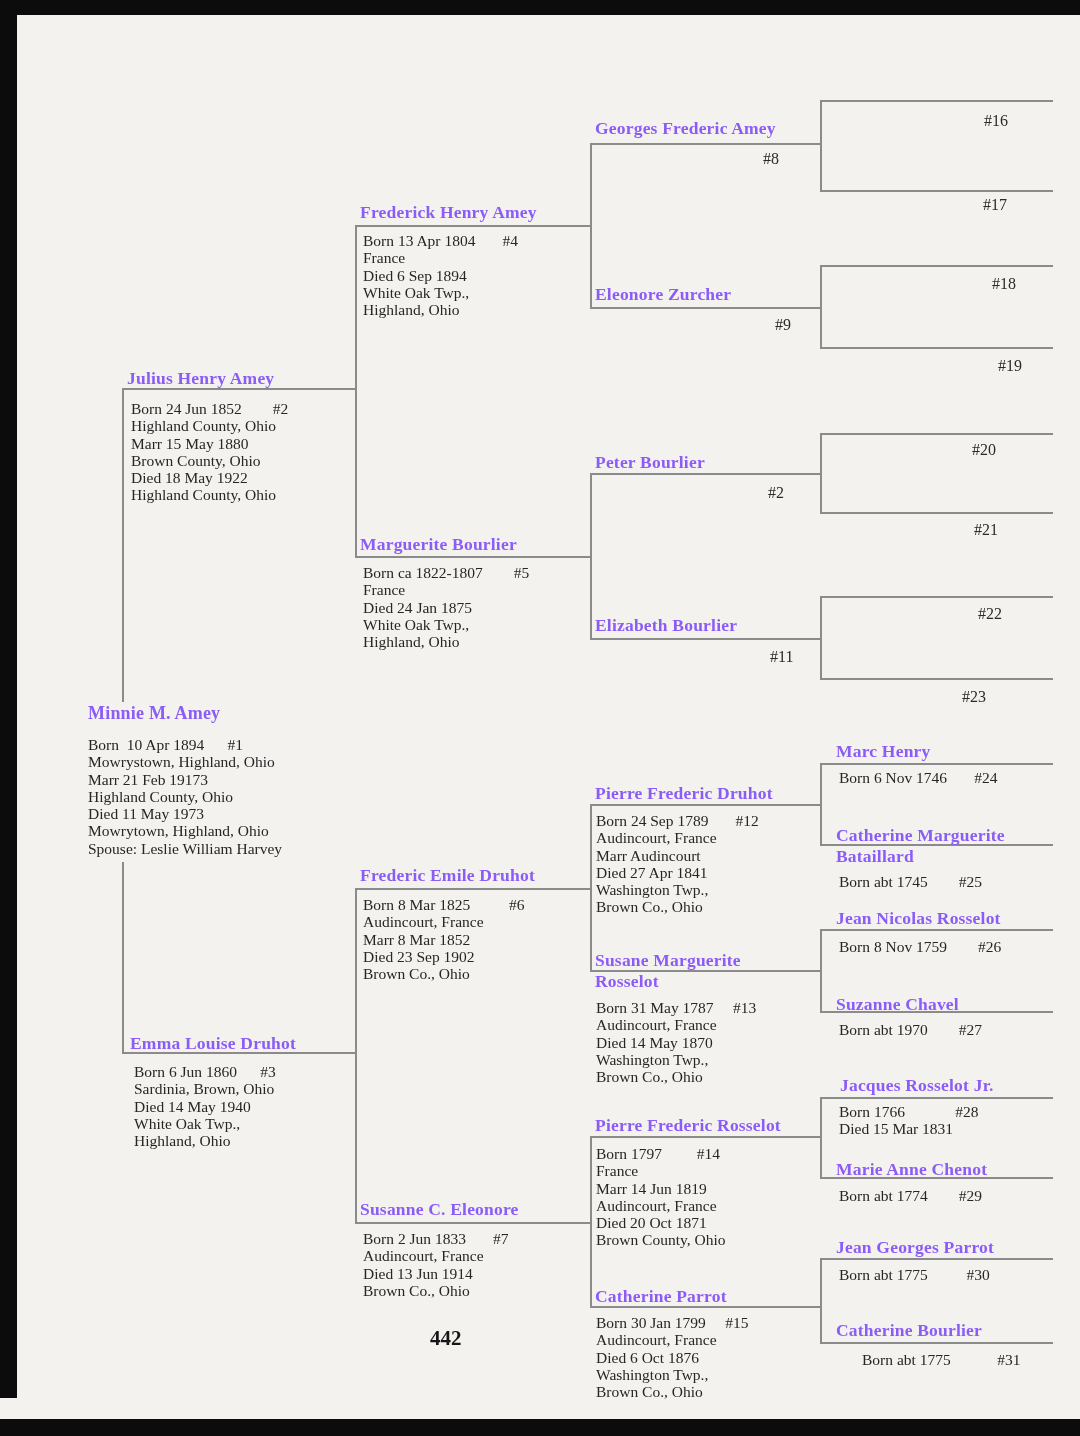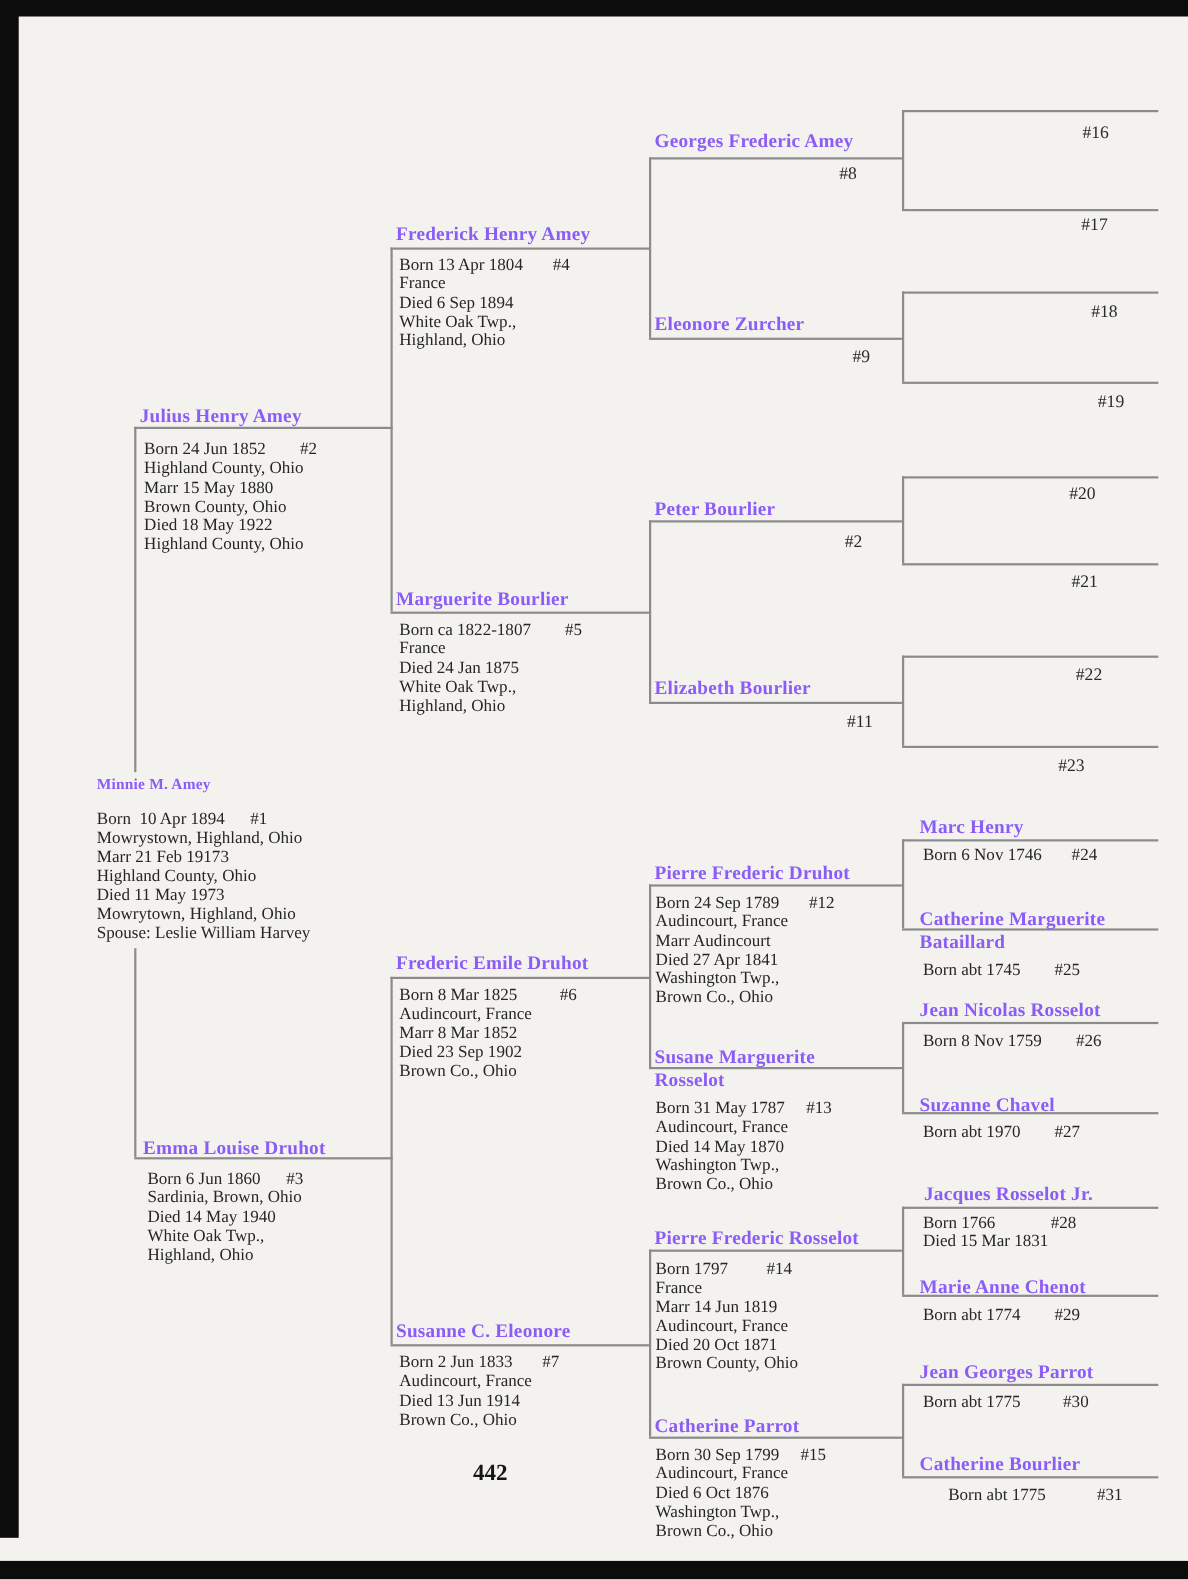--- a/index.html
+++ b/index.html
@@ -5,21 +5,21 @@
   html,body{margin:0;padding:0;background:#e8e7e4;}
   .canvas{
     position:relative; width:1080px; height:1436px; overflow:hidden;
     background:#f3f2ef; font-family:"Liberation Serif", serif; color:#1d1d1d;
   }
   .bar{position:absolute; background:#0c0c0c;}
   .name{
     position:absolute; font-weight:bold; font-size:17.5px; line-height:19px;
     white-space:nowrap; color:#8b5cf6; letter-spacing:.2px;
   }
-  .name.big{font-size:14px;}
+  .name.big{font-size:18px;}
   .details{position:absolute;}
   .dline{
     font-size:15.5px; line-height:17.3px; white-space:pre; color:#262626;
   }
   .num{position:absolute; font-size:16px; color:#2b2b2b; white-space:nowrap;}
   .hline{position:absolute; height:1.6px; background:#8b8b8b;}
   .vline{position:absolute; width:1.6px; background:#8b8b8b;}
   .pagenum{
     position:absolute; font-weight:bold; font-size:21px; color:#161616;
   }
@@ -185,21 +185,21 @@
       <div class="dline">Born 1797         #14</div>
       <div class="dline">France</div>
       <div class="dline">Marr 14 Jun 1819</div>
       <div class="dline">Audincourt, France</div>
       <div class="dline">Died 20 Oct 1871</div>
       <div class="dline">Brown County, Ohio</div>
     </div>
 
   <div class="name" style="left:595px;top:1287px">Catherine Parrot</div>
   <div class="details" style="left:596px;top:1314px">
-      <div class="dline">Born 30 Sep 1799     #15</div>
+      <div class="dline">Born 30 Jan 1799     #15</div>
       <div class="dline">Audincourt, France</div>
       <div class="dline">Died 6 Oct 1876</div>
       <div class="dline">Washington Twp.,</div>
       <div class="dline">Brown Co., Ohio</div>
     </div>
 
   <div class="num" style="left:984px;top:112px">#16</div>
   <div class="num" style="left:983px;top:196px">#17</div>
   <div class="num" style="left:992px;top:275px">#18</div>
   <div class="num" style="left:998px;top:357px">#19</div>

